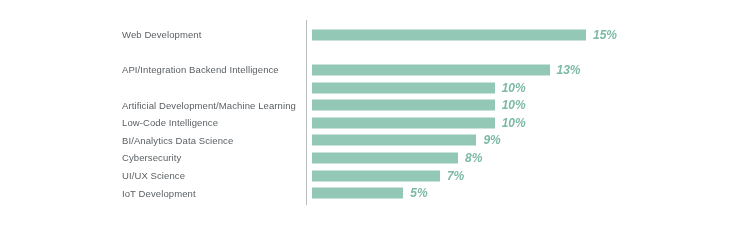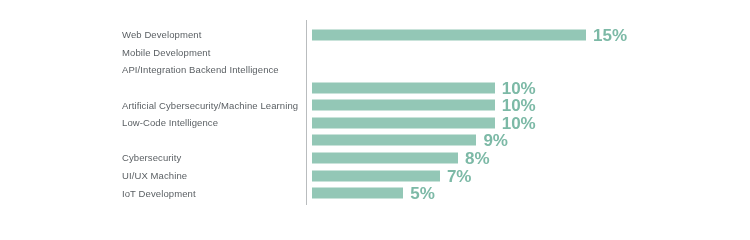--- a/index.html
+++ b/index.html
@@ -66,92 +66,97 @@
     height: 11px;
     display: flex;
     align-items: center;
   }
   .bar {
     height: 11px;
     background: #93c7b6;
     display: block;
   }
   .bar-value {
-    font-size: 17px;
+    font-size: 12px;
     font-weight: bold;
     color: #7cb9a6;
     margin-left: 7px;
     white-space: nowrap;
     line-height: 11px;
+    font-style: italic;
   }
 </style>
 </head>
 <body>
 
 <div id="chart-root">
   <div class="plot-area">
     <div class="axis-line"></div>
     <div class="rows">
 
       <div class="bar-row">
         <div class="row-label">Web Development</div>
         <div class="bar-track">
           <span class="bar" style="width: 274px;"></span>
           <span class="bar-value">15%</span>
         </div>
       </div>
 
       <div class="bar-row">
-        <div class="row-label">Mobile Development</div>
       </div>
 
       <div class="bar-row">
         <div class="row-label">API/Integration Backend Intelligence</div>
+        <div class="bar-track">
+          <span class="bar" style="width: 237.5px;"></span>
+          <span class="bar-value">13%</span>
+        </div>
       </div>
 
       <div class="bar-row">
         <div class="bar-track">
           <span class="bar" style="width: 182.7px;"></span>
           <span class="bar-value">10%</span>
         </div>
       </div>
 
       <div class="bar-row">
-        <div class="row-label">Artificial Cybersecurity/Machine Learning</div>
+        <div class="row-label">Artificial Development/Machine Learning</div>
         <div class="bar-track">
           <span class="bar" style="width: 182.7px;"></span>
           <span class="bar-value">10%</span>
         </div>
       </div>
 
       <div class="bar-row">
         <div class="row-label">Low-Code Intelligence</div>
         <div class="bar-track">
           <span class="bar" style="width: 182.7px;"></span>
           <span class="bar-value">10%</span>
         </div>
       </div>
 
       <div class="bar-row">
+        <div class="row-label">BI/Analytics Data Science</div>
         <div class="bar-track">
           <span class="bar" style="width: 164.4px;"></span>
           <span class="bar-value">9%</span>
         </div>
       </div>
 
       <div class="bar-row">
         <div class="row-label">Cybersecurity</div>
         <div class="bar-track">
           <span class="bar" style="width: 146.1px;"></span>
           <span class="bar-value">8%</span>
         </div>
       </div>
 
       <div class="bar-row">
-        <div class="row-label">UI/UX Machine</div>
+        <div class="row-label">UI/UX Science</div>
         <div class="bar-track">
           <span class="bar" style="width: 127.9px;"></span>
           <span class="bar-value">7%</span>
         </div>
       </div>
 
       <div class="bar-row">
         <div class="row-label">IoT Development</div>
         <div class="bar-track">
           <span class="bar" style="width: 91.3px;"></span>

